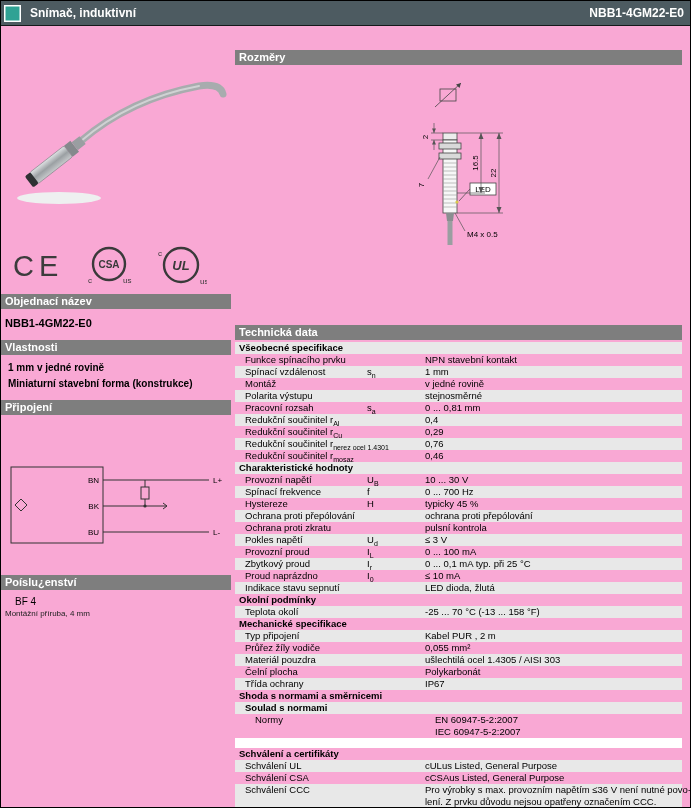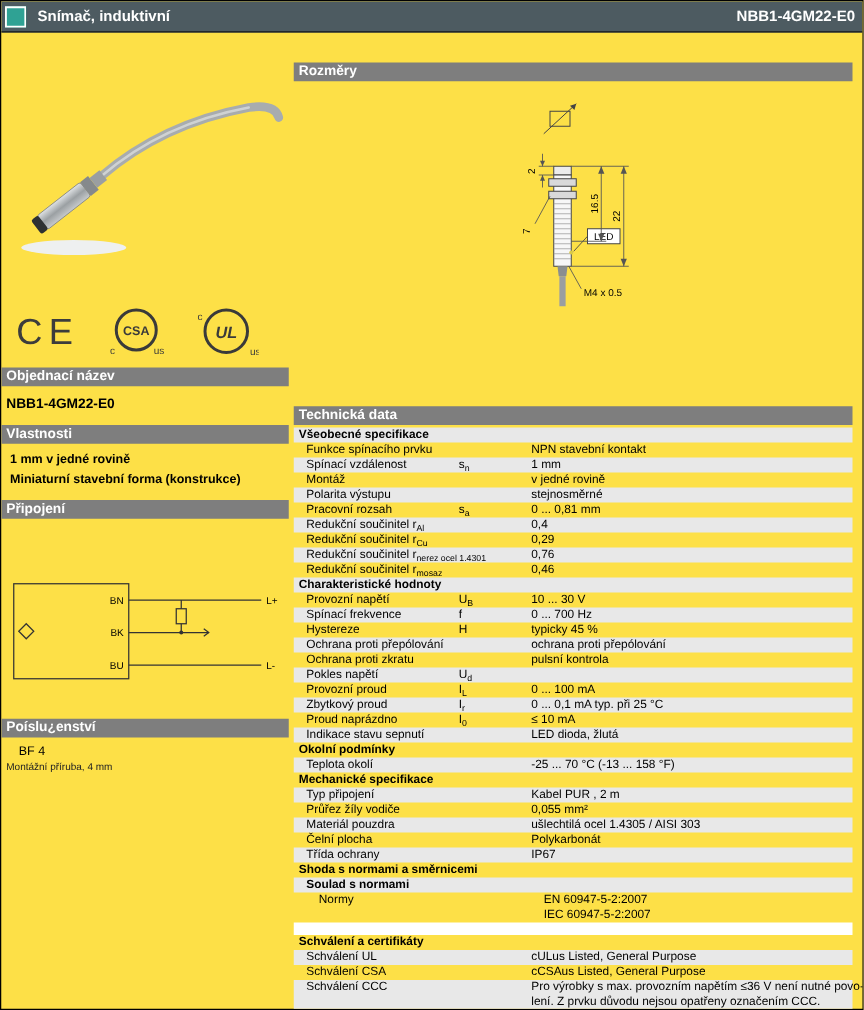--- a/index.html
+++ b/index.html
@@ -1,18 +1,18 @@
 <!DOCTYPE html>
 <html style="--accent: #2fa294; --topbar: #4d5b61; --bar: #7e7e7e; --shade: #e8e8e8;"><head>
 <meta charset="utf-8">
 <style>
   html,body{margin:0;padding:0;background:#fff;}
   .page{
     width:691px;height:808px;box-sizing:border-box;border:1px solid #000;
-    background:#fde047;font-family:"Liberation Sans","DejaVu Sans",sans-serif;
+    background:#f9a8d4;font-family:"Liberation Sans","DejaVu Sans",sans-serif;
     overflow:hidden;position:relative;
   }
   
   .topbar{
     height:24px;background:var(--topbar,#4d5b61);display:flex;align-items:center;
     color:#fff;font-weight:bold;font-size:12px;border-bottom:1px solid #15191b;
   }
   .brand-square{
     width:17px;height:17px;background:var(--accent,#2fa294);
     box-shadow:inset 0 0 0 1.5px #fff;margin:0 9px 0 3px;flex:none;
@@ -320,20 +320,23 @@
           <div class="trow">
             <span class="c-label">Ochrana proti zkratu</span>
             <span class="c-sym"></span>
             <span class="c-val">
               <div>pulsní kontrola</div>
             </span>
           </div>
           <div class="trow shade">
             <span class="c-label">Pokles napětí</span>
             <span class="c-sym">U<sub>d</sub></span>
+            <span class="c-val">
+              <div>≤ 3 V</div>
+            </span>
           </div>
           <div class="trow">
             <span class="c-label">Provozní proud</span>
             <span class="c-sym">I<sub>L</sub></span>
             <span class="c-val">
               <div>0 ... 100 mA</div>
             </span>
           </div>
           <div class="trow shade">
             <span class="c-label">Zbytkový proud</span>

